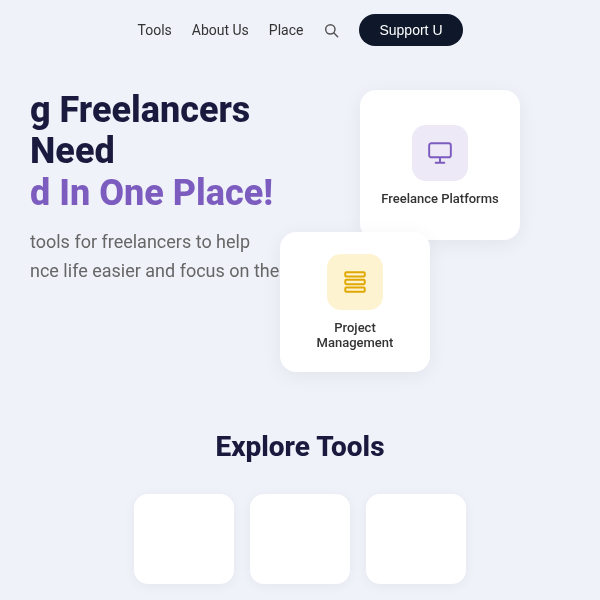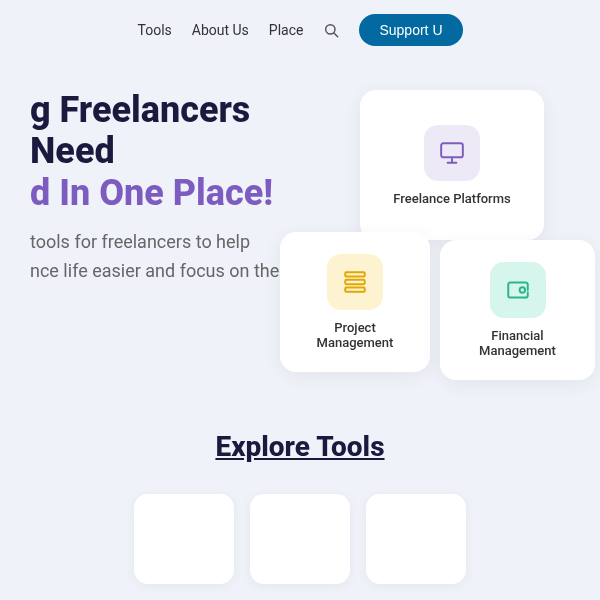--- a/index.html
+++ b/index.html
@@ -34,21 +34,21 @@
 
     .nav-search {
       font-size: 16px;
       color: #555;
       cursor: pointer;
       display: flex;
       align-items: center;
     }
 
     .nav-support {
-      background: #0369a1;
+      background: #0f172a;
       color: #fff;
       border: none;
       border-radius: 24px;
       padding: 8px 20px;
       font-size: 14px;
       cursor: pointer;
       font-weight: 500;
     }
 
     
@@ -118,21 +118,21 @@
       border-radius: 14px;
       display: flex;
       align-items: center;
       justify-content: center;
       font-size: 22px;
     }
 
     .card-freelance {
       top: 10px;
       left: 80px;
-      width: 184px;
+      width: 160px;
       height: 150px;
       padding-left: 20px;
     }
 
     .card-freelance .card-icon {
       background: #ede9f7;
       color: #7c5cbf;
     }
 
     .card-project {
@@ -164,21 +164,20 @@
       background: #f0f2fa;
       padding: 30px 24px 16px;
       text-align: center;
     }
 
     .explore-title {
       font-size: 28px;
       font-weight: 800;
       color: #1a1a3e;
       margin-bottom: 31px;
-      text-decoration: underline;
     }
 
     .explore-cards {
       display: flex;
       gap: 16px;
       justify-content: center;
     }
 
     .explore-card {
       background: #fff;
@@ -237,29 +236,20 @@
       <div class="card-icon" style="background:#fef3d0; color:#e0a800;">
         <svg width="26" height="26" viewBox="0 0 24 24" fill="none" stroke="#e0a800" stroke-width="1.8" stroke-linecap="round" stroke-linejoin="round">
           <rect x="3" y="3" width="18" height="4" rx="1"></rect>
           <rect x="3" y="10" width="18" height="4" rx="1"></rect>
           <rect x="3" y="17" width="18" height="4" rx="1"></rect>
         </svg>
       </div>
       <span class="card-label">Project Management</span>
     </div>
 
-    <div class="card card-financial">
-      <div class="card-icon" style="background:#d6f5ec; color:#2bb58a;">
-        <svg width="26" height="26" viewBox="0 0 24 24" fill="none" stroke="#2bb58a" stroke-width="1.8" stroke-linecap="round" stroke-linejoin="round">
-          <path d="M21 12V7a2 2 0 0 0-2-2H5a2 2 0 0 0-2 2v10a2 2 0 0 0 2 2h14a2 2 0 0 0 2-2v-3"></path>
-          <circle cx="16" cy="12" r="2.5"></circle>
-        </svg>
-      </div>
-      <span class="card-label">Financial Management</span>
-    </div>
 
   </div>
 </section>
 
 <section class="explore-section">
   <h2 class="explore-title">Explore Tools</h2>
   <div class="explore-cards">
     <div class="explore-card"></div>
     <div class="explore-card"></div>
     <div class="explore-card"></div>

